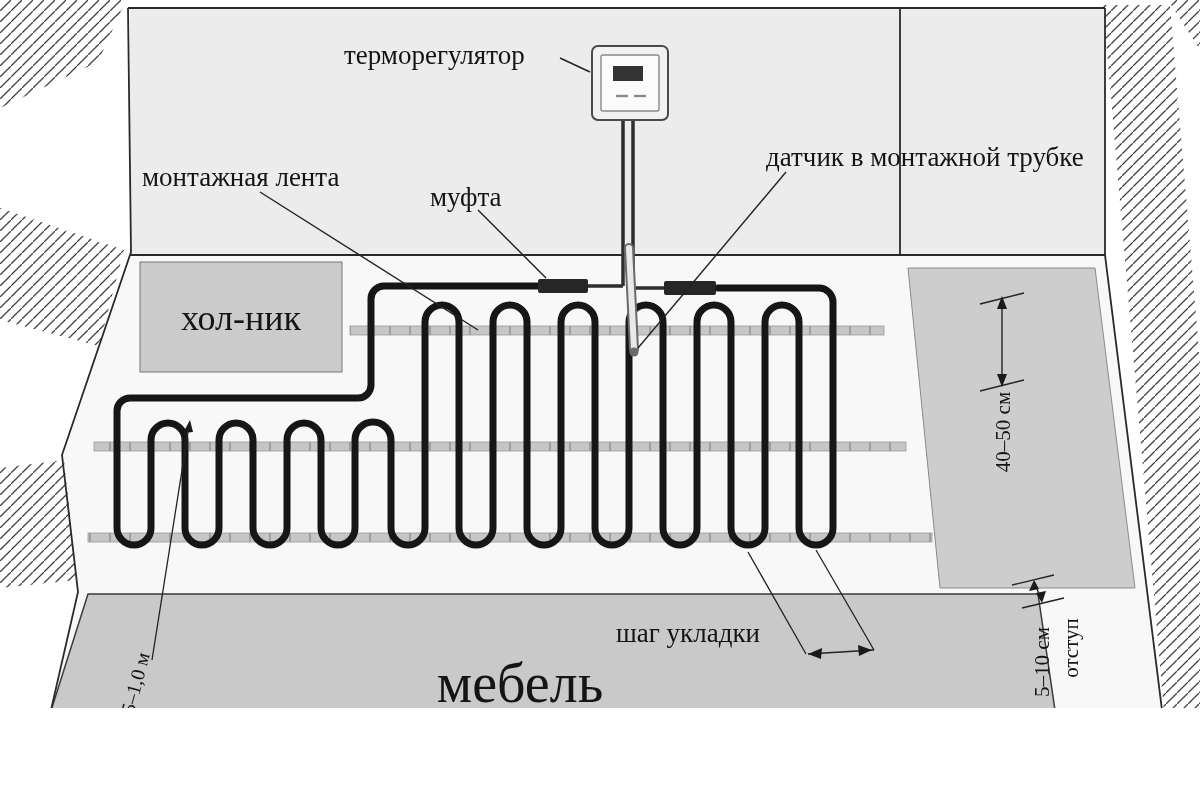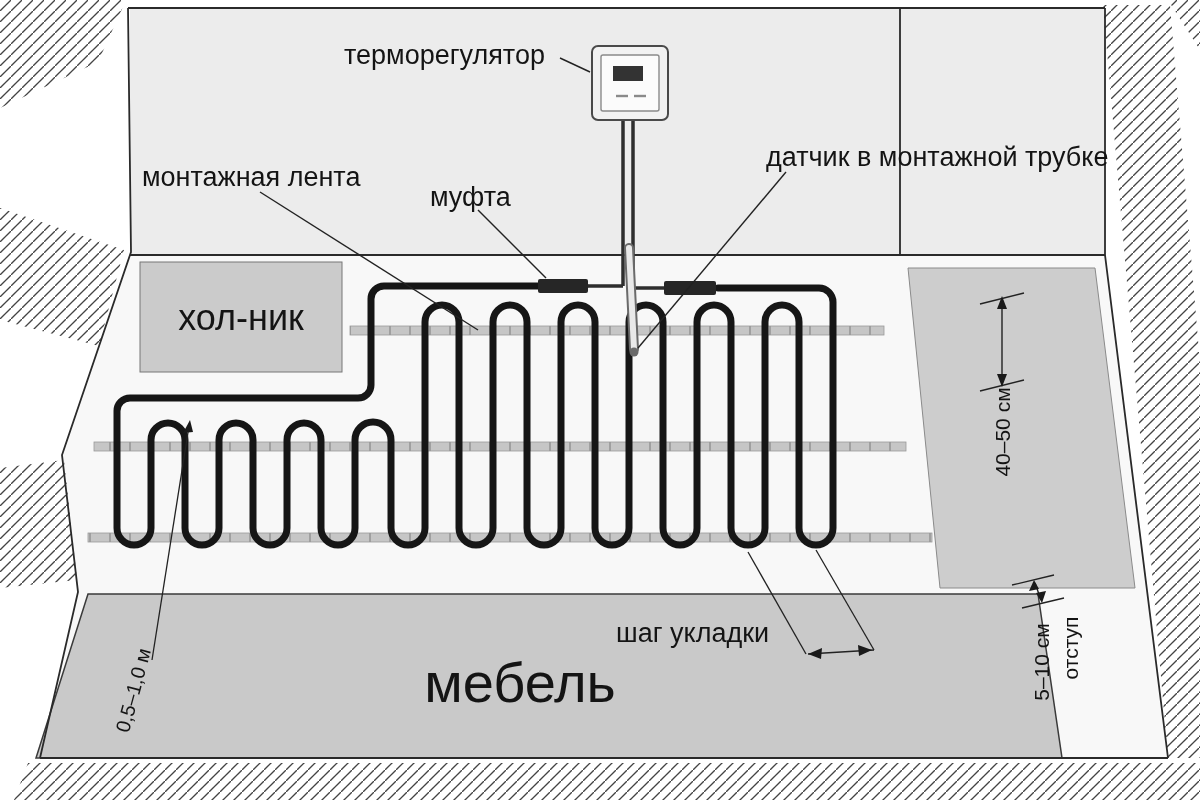--- a/index.html
+++ b/index.html
@@ -1,17 +1,17 @@
 <!DOCTYPE html>
 <html><head>
 <meta charset="utf-8">
 <style>
   html,body{margin:0;padding:0;background:#ffffff;}
-  .stage{position:relative;width:1200px;height:800px;background:#ffffff;overflow:hidden;
-         font-family:Liberation Sans, sans-serif;}
+  .stage{position:relative;width:1200px;height:708px;background:#ffffff;overflow:hidden;
+         font-family:Liberation Serif, serif;}
   svg{display:block;}
   text{fill:#141414;}
   .lbl{font-size:27px;}
   .big{font-size:56px;}
   .med{font-size:36px;}
   .dim{font-size:21px;}
   .dims{font-size:20px;}
 </style>
 </head>
 <body>

